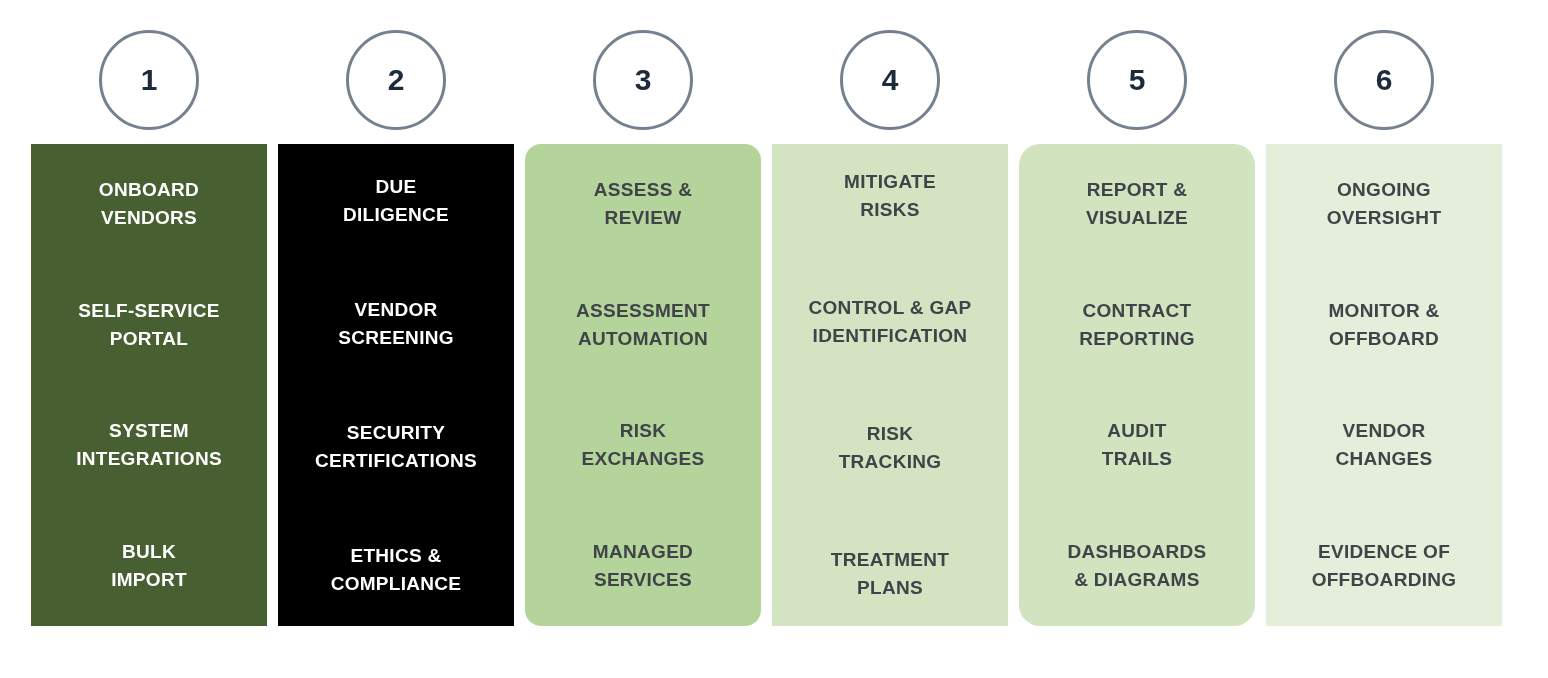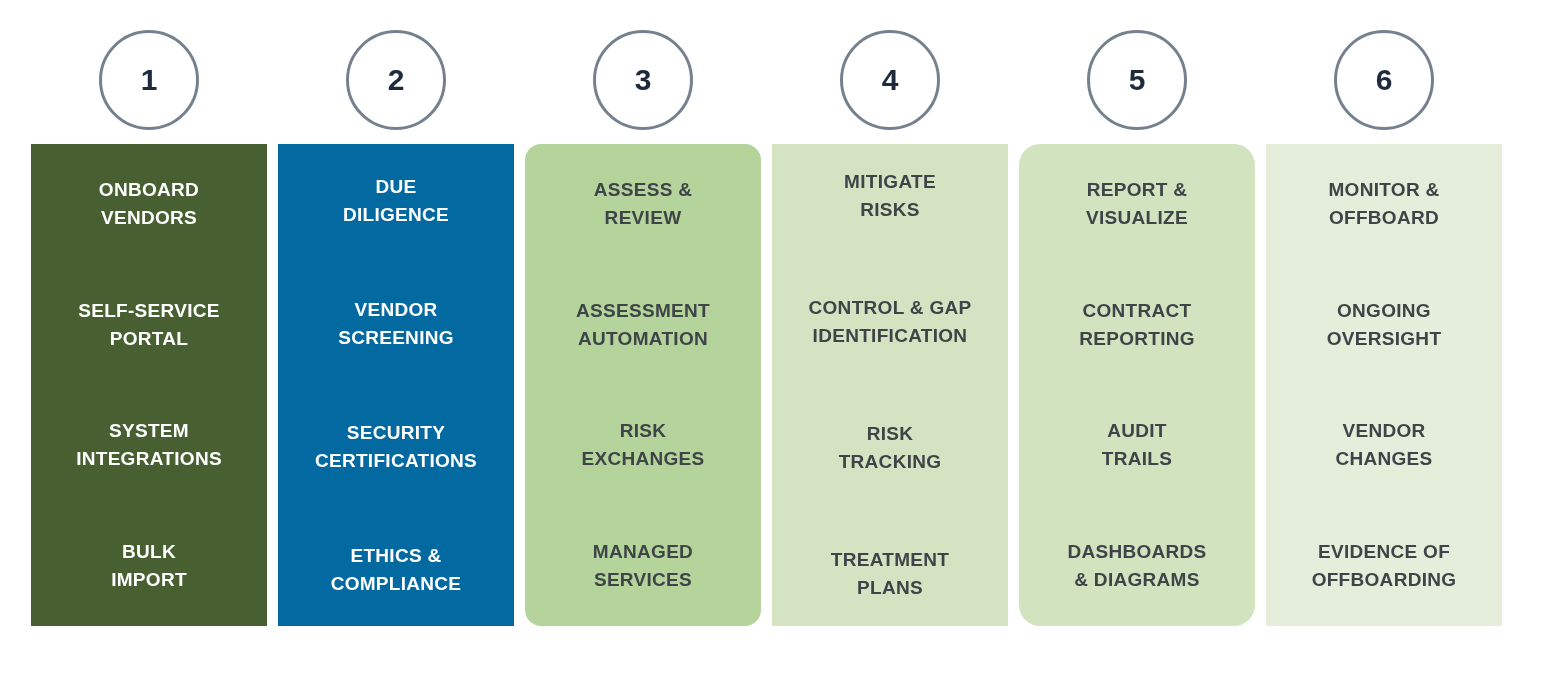--- a/index.html
+++ b/index.html
@@ -83,21 +83,21 @@
 INTEGRATIONS</div>
         <div class="cell">BULK
 IMPORT</div>
       </div>
     </div>
 
     <div class="col">
       <div class="circle">
         <span class="num">2</span>
       </div>
-      <div class="box" style="background-color: #0369a1; color: rgb(255, 255, 255); gap: 10px;">
+      <div class="box" style="background-color: #000000; color: rgb(255, 255, 255); gap: 10px;">
         <div class="cell">DUE
 DILIGENCE</div>
         <div class="cell">VENDOR
 SCREENING</div>
         <div class="cell">SECURITY
 CERTIFICATIONS</div>
         <div class="cell">ETHICS &amp;
 COMPLIANCE</div>
       </div>
     </div>
@@ -148,24 +148,24 @@
         <div class="cell">DASHBOARDS
 &amp; DIAGRAMS</div>
       </div>
     </div>
 
     <div class="col">
       <div class="circle">
         <span class="num">6</span>
       </div>
       <div class="box" style="background-color: rgb(229, 238, 219); color: rgb(63, 68, 72);">
+        <div class="cell">ONGOING
+OVERSIGHT</div>
         <div class="cell">MONITOR &amp;
 OFFBOARD</div>
-        <div class="cell">ONGOING
-OVERSIGHT</div>
         <div class="cell">VENDOR
 CHANGES</div>
         <div class="cell">EVIDENCE OF
 OFFBOARDING</div>
       </div>
     </div>
 
   </div>
 </div>
 

